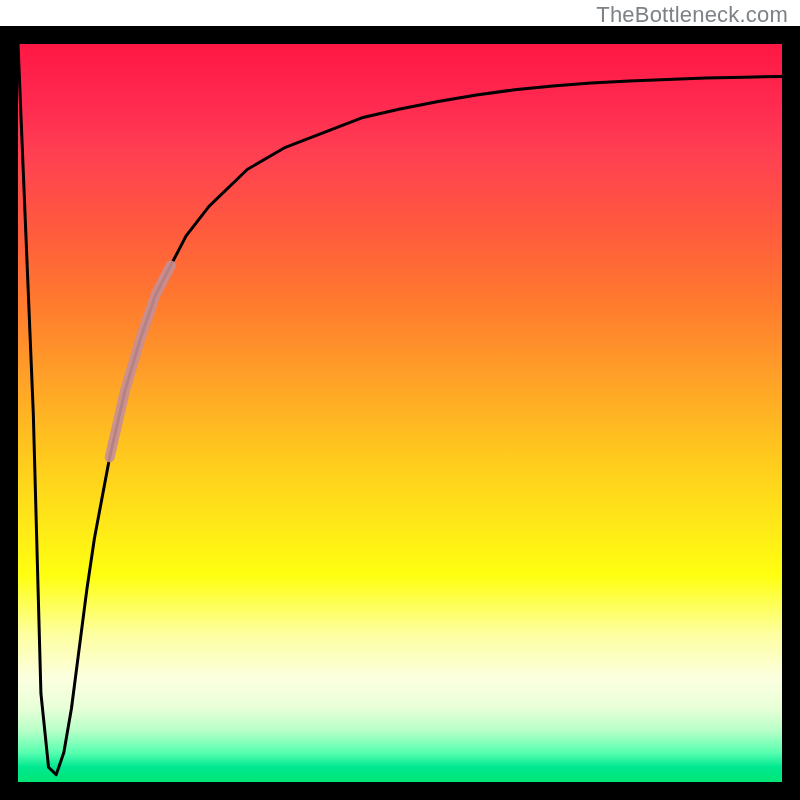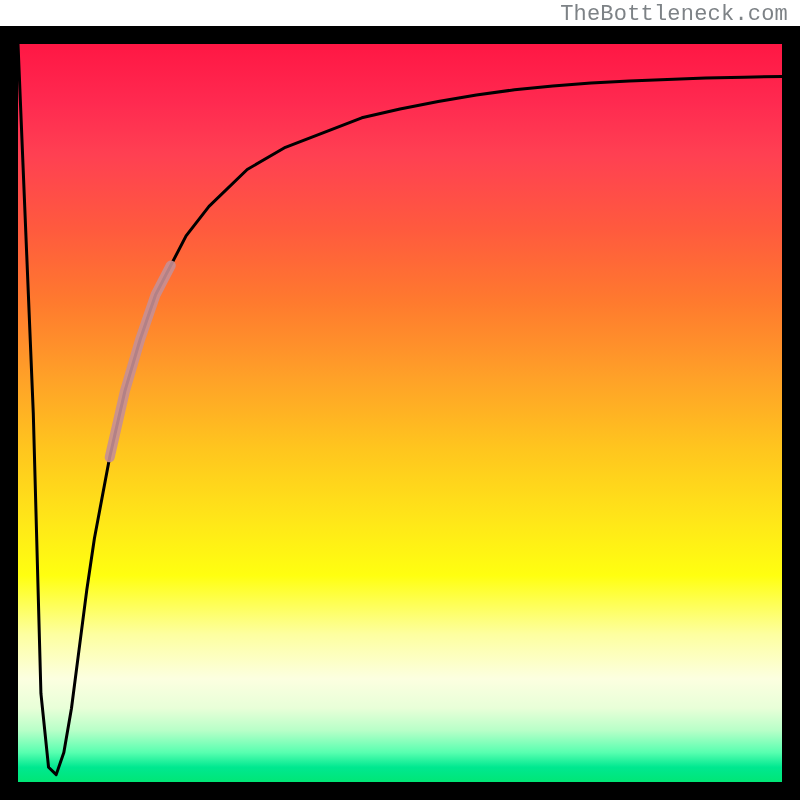--- a/index.html
+++ b/index.html
@@ -35,21 +35,20 @@
       #58ffb0 96%,
       #00e890 98%,
       #00e676 100%
     );
   }
   
   .page {
     position: relative;
     width: 800px;
     height: 800px;
-    font-family: Liberation Mono, monospace;
   }
   .page .watermark-outer {
     position: absolute;
     top: 2px;
     right: 12px;
     font-size: 22px;
     font-weight: 400;
     color: #7d8286;
     letter-spacing: 0.2px;
     pointer-events: none;

